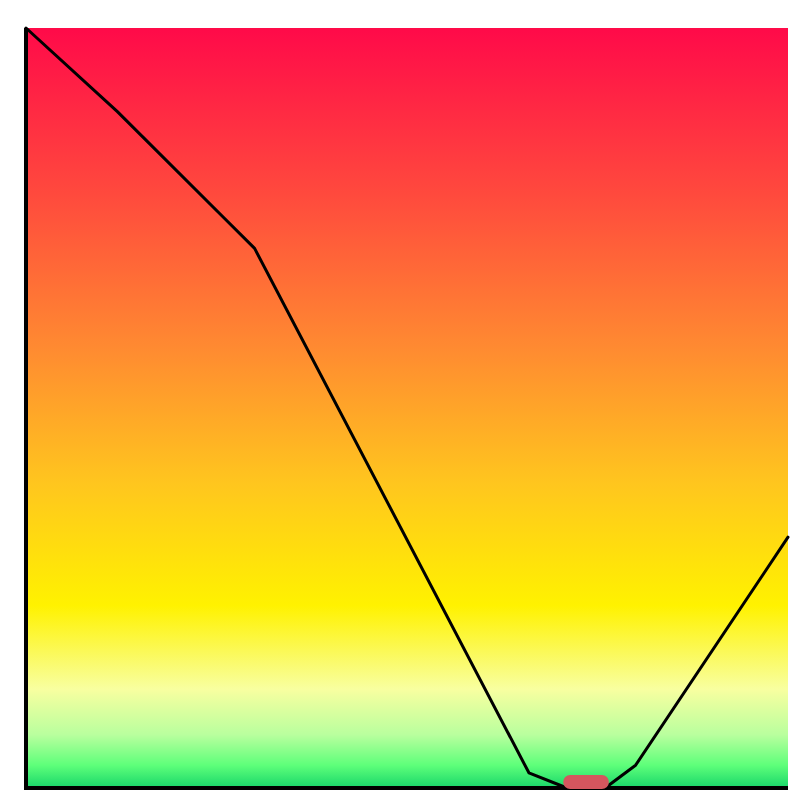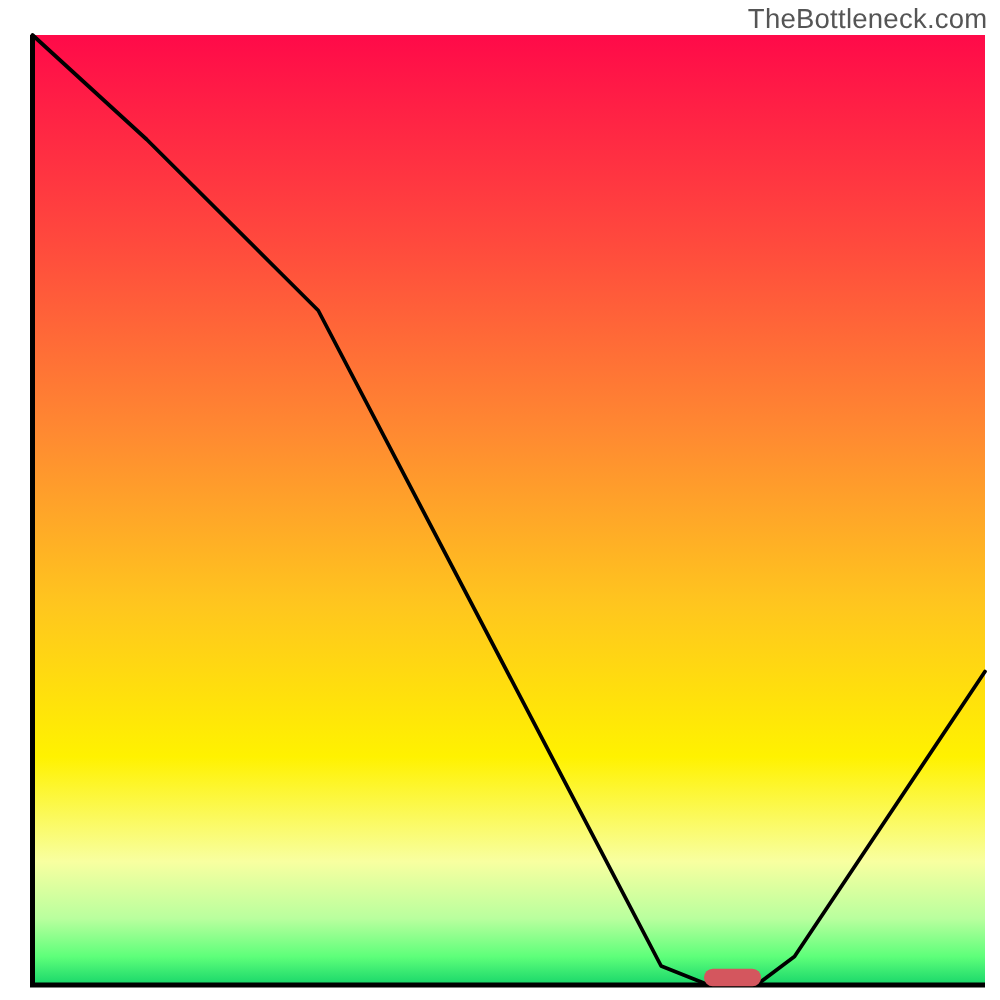--- a/index.html
+++ b/index.html
@@ -29,21 +29,20 @@
   svg {
     position: absolute;
     left: 0;
     top: 0;
   }
 </style>
 </head>
 <body>
 
 <div class="canvas">
-  <div class="watermark">TheBottleneck.com</div>
   <svg width="800" height="800" viewBox="0 0 800 800">
       <defs>
         <linearGradient id="bg-grad" x1="0" y1="0" x2="0" y2="1">
           <stop offset="0%" stop-color="#ff0a49"></stop>
           <stop offset="22%" stop-color="#ff4a3d"></stop>
           <stop offset="42%" stop-color="#ff8a31"></stop>
           <stop offset="60%" stop-color="#ffc61e"></stop>
           <stop offset="76%" stop-color="#fff200"></stop>
           <stop offset="87%" stop-color="#f8ffa0"></stop>
           <stop offset="93%" stop-color="#b9ff9e"></stop>

